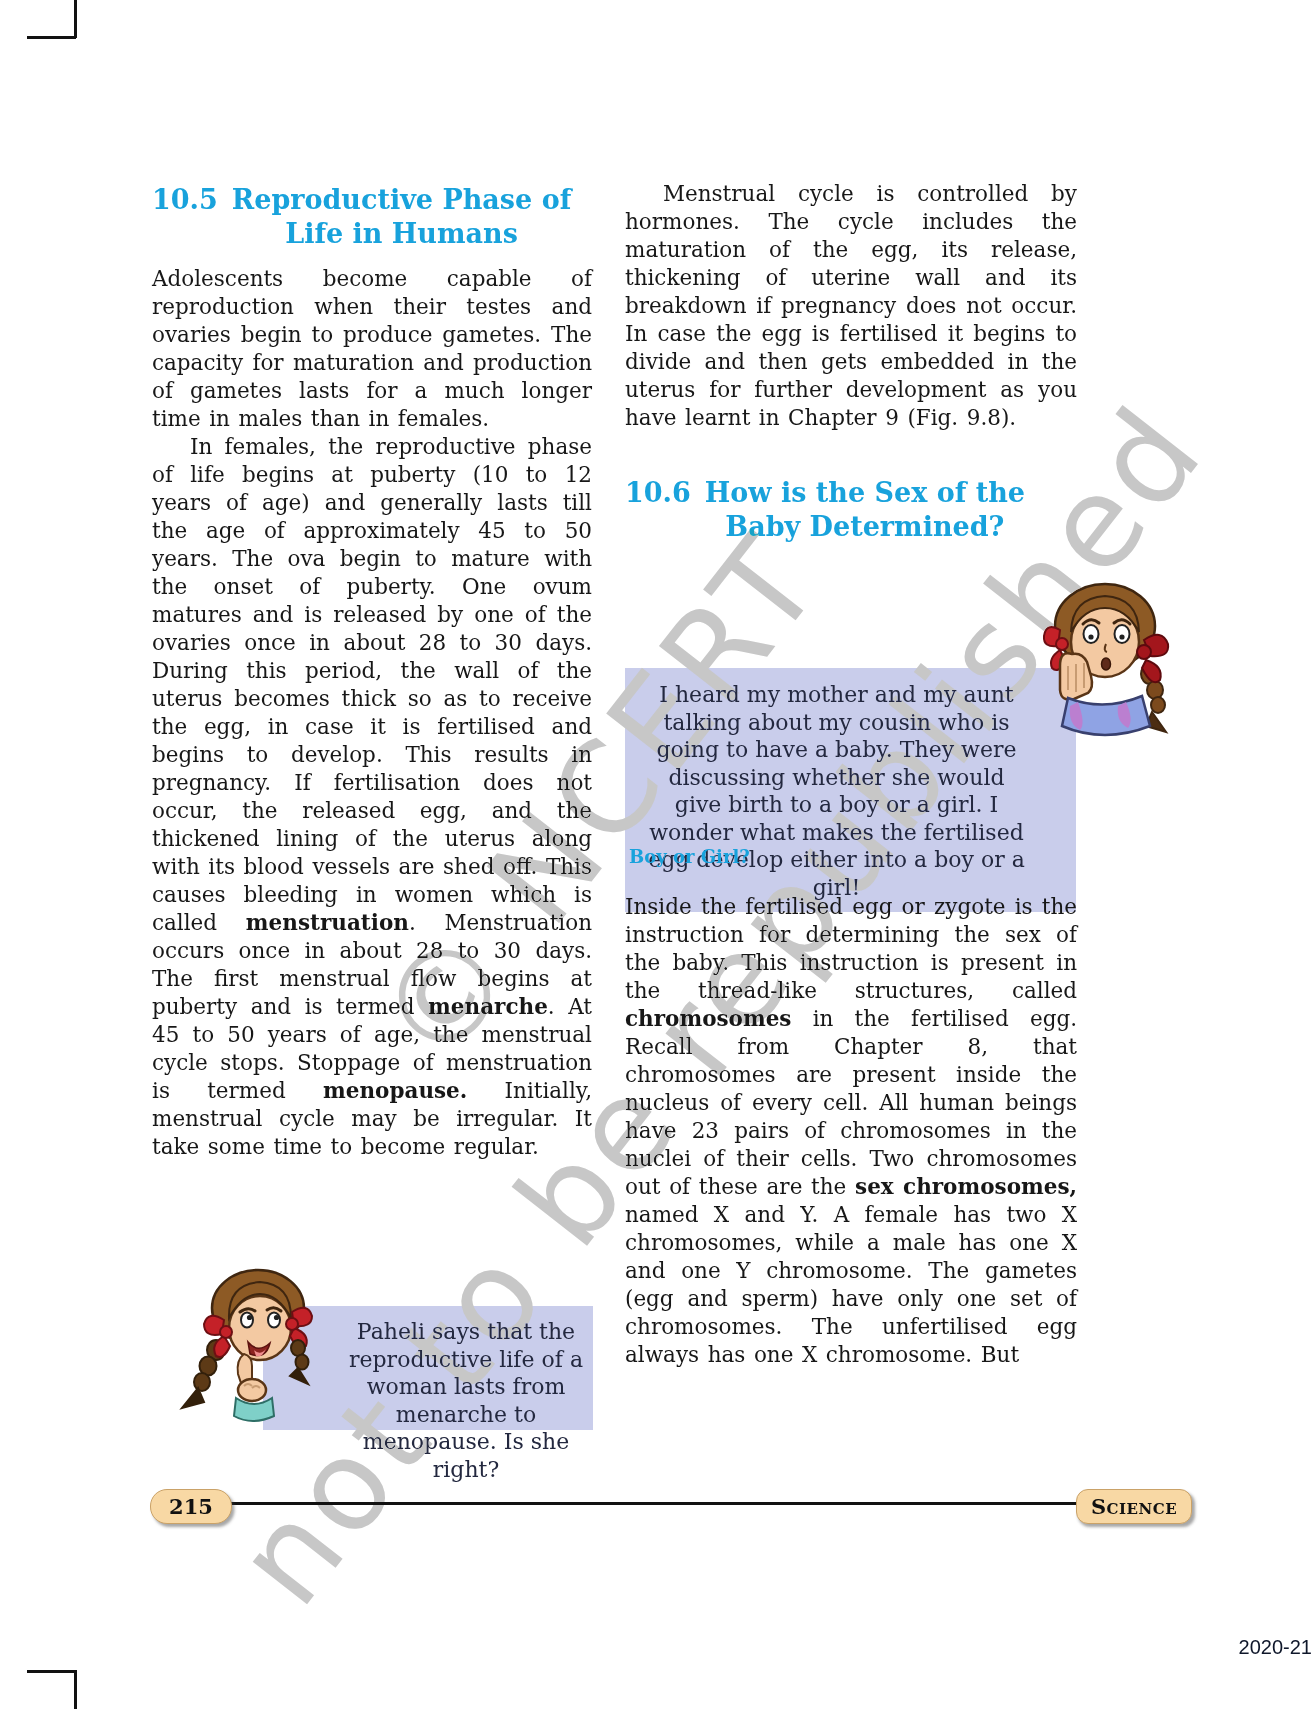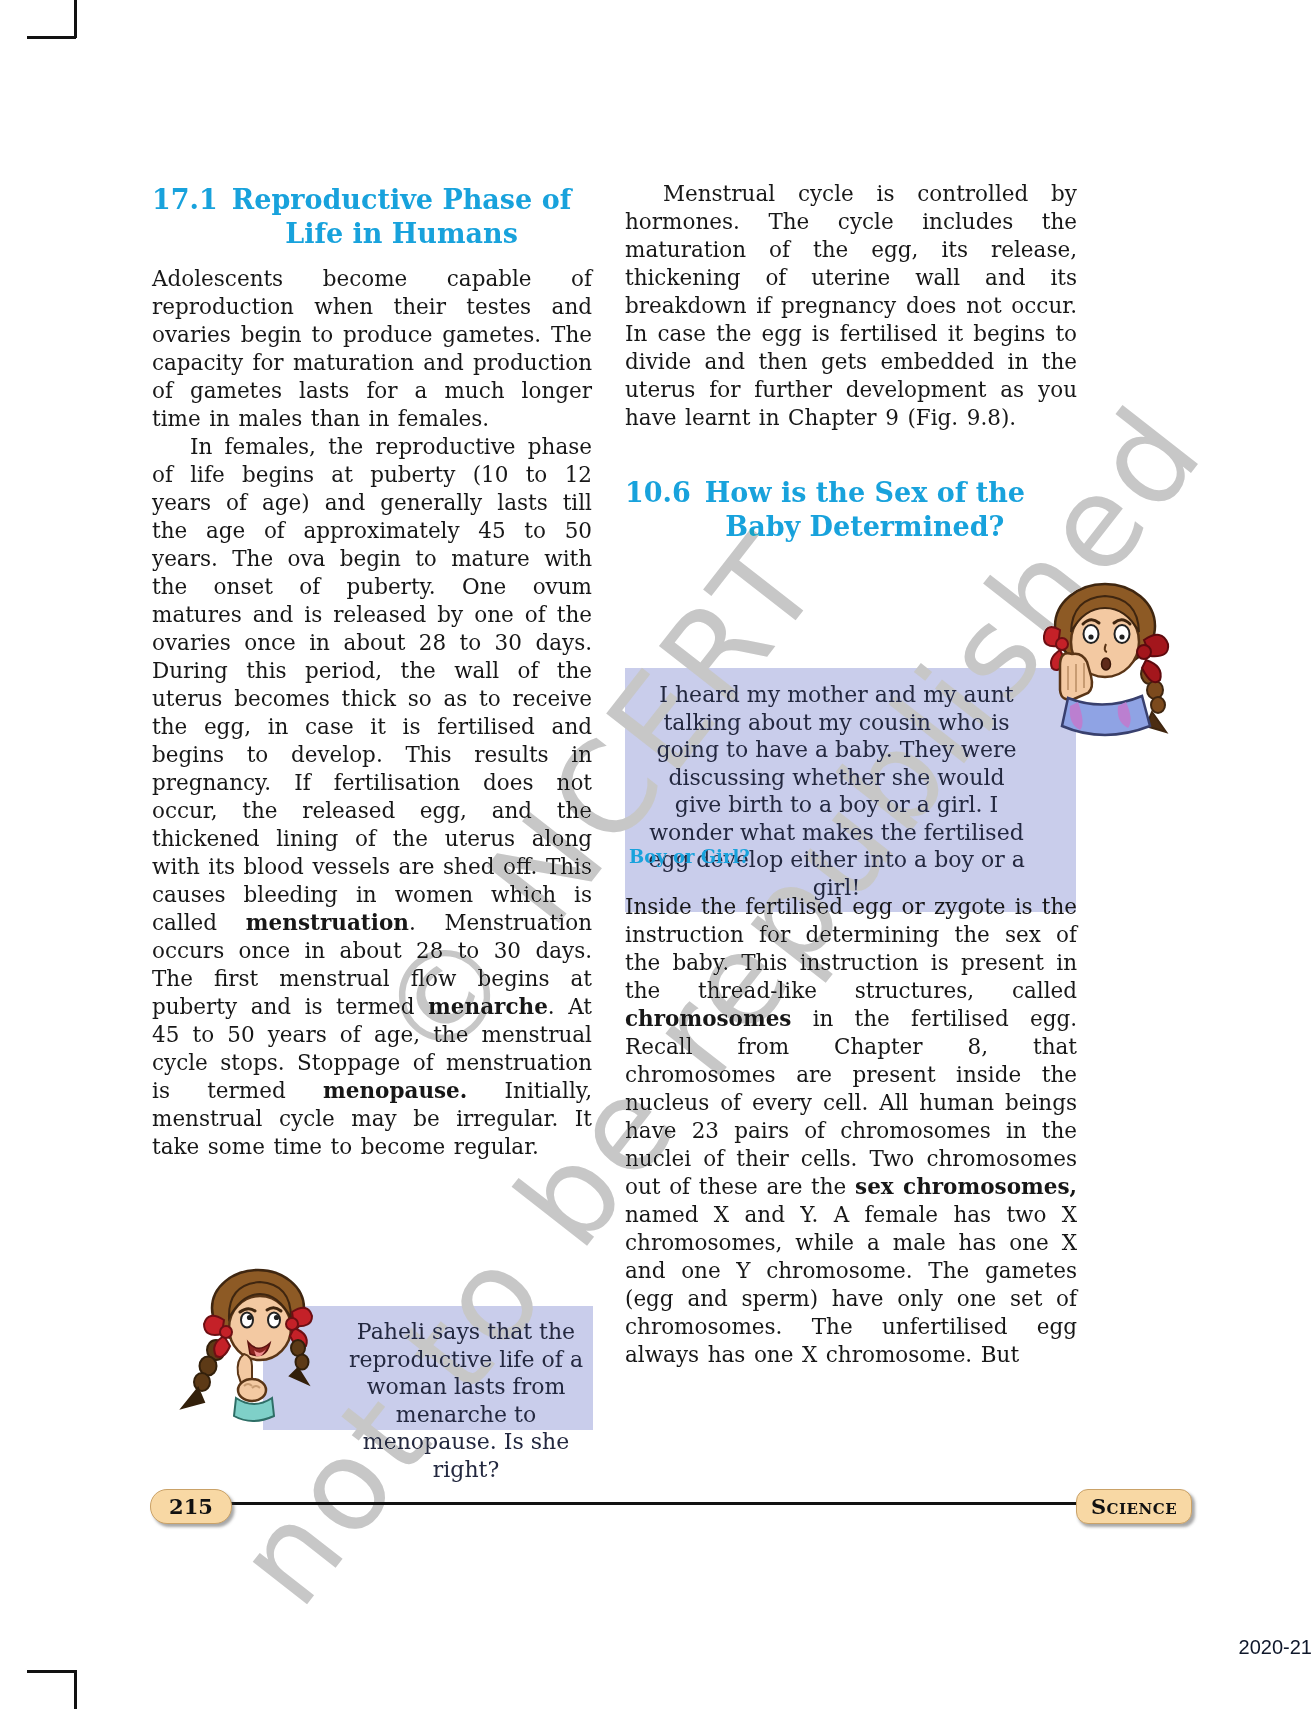--- a/index.html
+++ b/index.html
@@ -94,21 +94,21 @@
   <div class="crop" style="left:74px;top:0;width:2.5px;height:38px;"></div>
   <div class="crop" style="left:27px;top:36px;width:49px;height:2.5px;"></div>
   <div class="crop" style="left:27px;top:1670px;width:49px;height:2.5px;"></div>
   <div class="crop" style="left:74px;top:1670px;width:2.5px;height:39px;"></div>
 
   <div class="wm" id="wm1">© NCERT</div>
   <div class="wm" id="wm2">not to be republished</div>
 
   <div class="col" id="left-col">
     <h2 class="section-heading">
-      <span class="sec-num">17.1</span>
+      <span class="sec-num">10.5</span>
       <span class="sec-lines">
         <span>Reproductive Phase of</span>
         <span>Life in Humans</span>
       </span>
     </h2>
     <p class="body">Adolescents become capable of reproduction when their testes and ovaries begin to produce gametes. The capacity for maturation and production of gametes lasts for a much longer time in males than in females.</p>
     <p class="body indent"><span>In females, the reproductive phase of life begins at puberty (10 to 12 years of age) and generally lasts till the age of approximately 45 to 50 years. The ova begin to mature with the onset of puberty. One ovum matures and is released by one of the ovaries once in about 28 to 30 days. During this period, the wall of the uterus becomes thick so as to receive the egg, in case it is fertilised and begins to develop. This results in pregnancy. If fertilisation does not occur, the released egg, and the thickened lining of the uterus along with its blood vessels are shed off. This causes bleeding in women which is called </span><b>menstruation</b><span>. Menstruation occurs once in about 28 to 30 days. The first menstrual flow begins at puberty and is termed </span><b>menarche</b><span>. At 45 to 50 years of age, the menstrual cycle stops. Stoppage of menstruation is termed </span><b>menopause.</b><span> Initially, menstrual cycle may be irregular. It take some time to become regular.</span></p>
   </div>
 
   <div class="speechbox" id="left-box">

